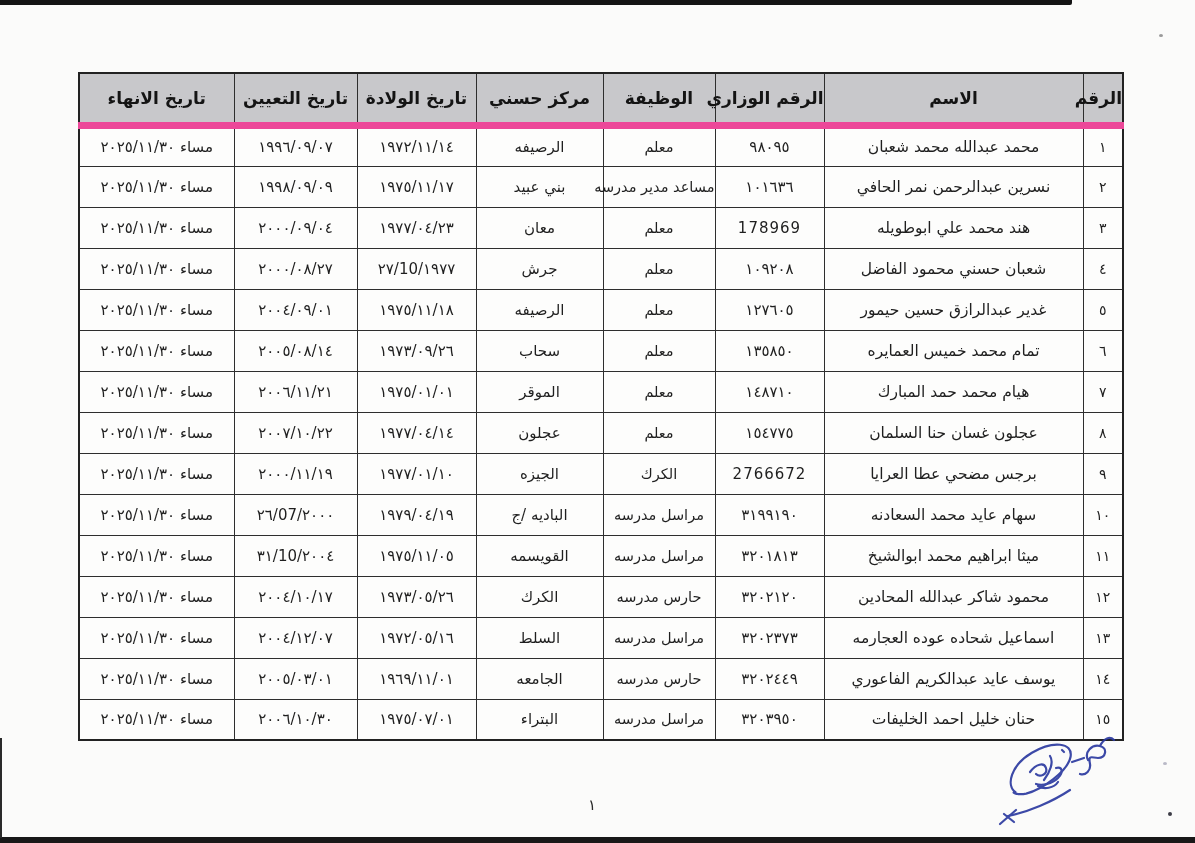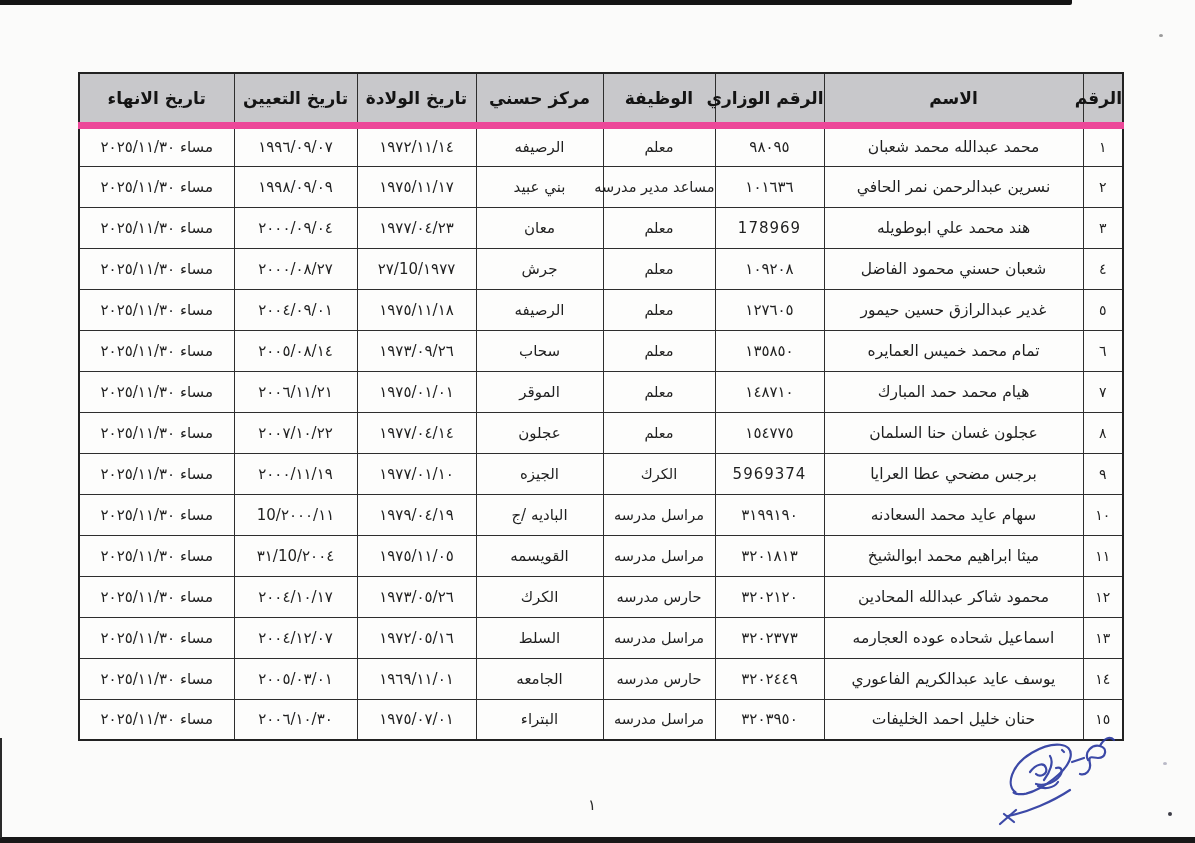--- a/index.html
+++ b/index.html
@@ -176,35 +176,35 @@
           <td class="col-ministry_no">١٥٤٧٧٥</td>
           <td class="col-job">معلم</td>
           <td class="col-work_center">عجلون</td>
           <td class="col-birth_date">١٩٧٧/٠٤/١٤</td>
           <td class="col-hire_date">٢٠٠٧/١٠/٢٢</td>
           <td class="col-end_date">مساء ٢٠٢٥/١١/٣٠</td>
         </tr>
         <tr>
           <td class="col-no">٩</td>
           <td class="col-name">برجس مضحي عطا العرايا</td>
-          <td class="col-ministry_no">5969374</td>
+          <td class="col-ministry_no">2766672</td>
           <td class="col-job">الكرك</td>
           <td class="col-work_center">الجيزه</td>
           <td class="col-birth_date">١٩٧٧/٠١/١٠</td>
           <td class="col-hire_date">٢٠٠٠/١١/١٩</td>
           <td class="col-end_date">مساء ٢٠٢٥/١١/٣٠</td>
         </tr>
         <tr>
           <td class="col-no">١٠</td>
           <td class="col-name">سهام عايد محمد السعادنه</td>
           <td class="col-ministry_no">٣١٩٩١٩٠</td>
           <td class="col-job">مراسل مدرسه</td>
           <td class="col-work_center">الباديه /ج</td>
           <td class="col-birth_date">١٩٧٩/٠٤/١٩</td>
-          <td class="col-hire_date">٢٠٠٠/١١/10</td>
+          <td class="col-hire_date">٢٠٠٠/07/٢٦</td>
           <td class="col-end_date">مساء ٢٠٢٥/١١/٣٠</td>
         </tr>
         <tr>
           <td class="col-no">١١</td>
           <td class="col-name">ميثا ابراهيم محمد ابوالشيخ</td>
           <td class="col-ministry_no">٣٢٠١٨١٣</td>
           <td class="col-job">مراسل مدرسه</td>
           <td class="col-work_center">القويسمه</td>
           <td class="col-birth_date">١٩٧٥/١١/٠٥</td>
           <td class="col-hire_date">٢٠٠٤/10/٣١</td>

